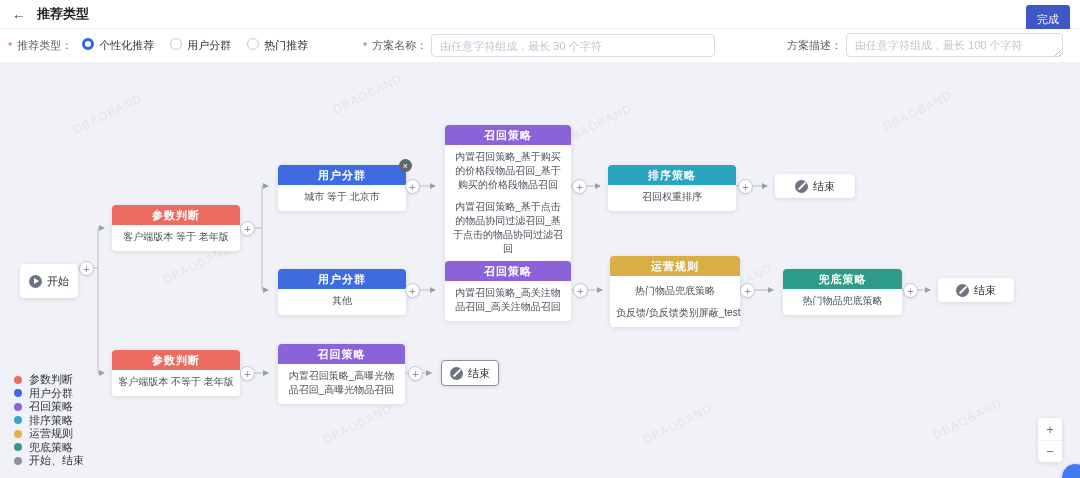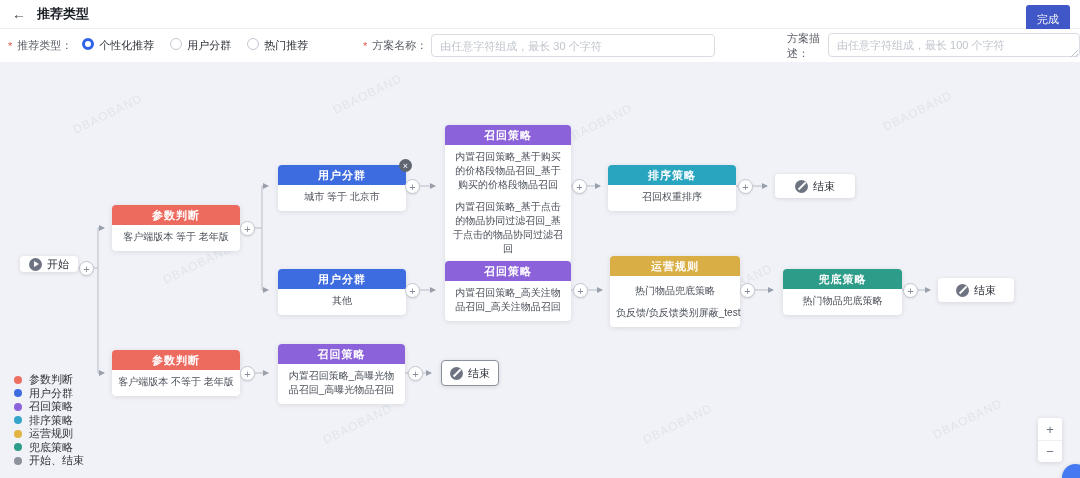--- a/index.html
+++ b/index.html
@@ -21,21 +21,21 @@
   .radio { display:flex; gap:5px; margin-left:12px; cursor:pointer; color:#2e3238; }
   .radio:first-of-type { margin-left:6px; }
   .rdot { width:12px; height:12px; border-radius:50%; background:#fff; border:1px solid #c4c8d0; display:inline-block; }
   .rdot.sel { border:3.5px solid #2f62e4; }
   .tinput { height:23px; border:1px solid #d9dce3; border-radius:4px; font-size:11px;
     padding:0 8px; color:#333; outline:none; font-family:inherit; }
   .tinput::placeholder { color:#bfc4cc; }
   .f-name .tinput { width:284px; }
   .f-desc { }
   .desc-wrap { position:relative; }
-  .f-desc textarea.tinput { width:252px; height:24px; resize:none; line-height:22px; overflow:hidden; }
+  .f-desc textarea.tinput { width:217px; height:24px; resize:none; line-height:22px; overflow:hidden; }
   .grip { position:absolute; right:2px; bottom:2px; width:8px; height:8px; pointer-events:none;
     background:linear-gradient(135deg, transparent 0 55%, #c0c4cc 55% 62%, transparent 62% 78%, #c0c4cc 78% 85%, transparent 85%); }
 
   
   .canvas { position:relative; width:1080px; height:416px; background:#f1f2f7; overflow:hidden; }
   .wires { position:absolute; left:0; top:0; }
 
   .wm { position:absolute; transform:rotate(-26deg); font-size:12px; letter-spacing:1px;
     color:#9aa3ba; opacity:.18; white-space:nowrap; pointer-events:none; }
 
@@ -151,21 +151,21 @@
       <path d="M736 124 H767" marker-end="url(#arr)"></path>
       <path d="M406 228 H435" marker-end="url(#arr)"></path>
       <path d="M571 228 H602" marker-end="url(#arr)"></path>
       <path d="M738 228 H773" marker-end="url(#arr)"></path>
       <path d="M902 228 H930" marker-end="url(#arr)"></path>
       <path d="M240 311 H268" marker-end="url(#arr)"></path>
       <path d="M405 311 H431" marker-end="url(#arr)"></path>
     </g>
   </svg>
 
-  <div class="pill" style="left:20px;top:194px;width:58px;height:16px;">
+  <div class="pill" style="left:20px;top:202px;width:58px;height:34px;">
     <span class="fi fi-start"></span>
     <span>开始</span>
   </div>
 
   <div class="node" style="left:112px;top:143px;width:128px;">
     <div class="node-hd" style="background: rgb(237, 106, 95);">参数判断</div>
     <div class="node-bd">客户端版本 等于 老年版</div>
   </div>
 
   <div class="node" style="left:278px;top:103px;width:128px;">

